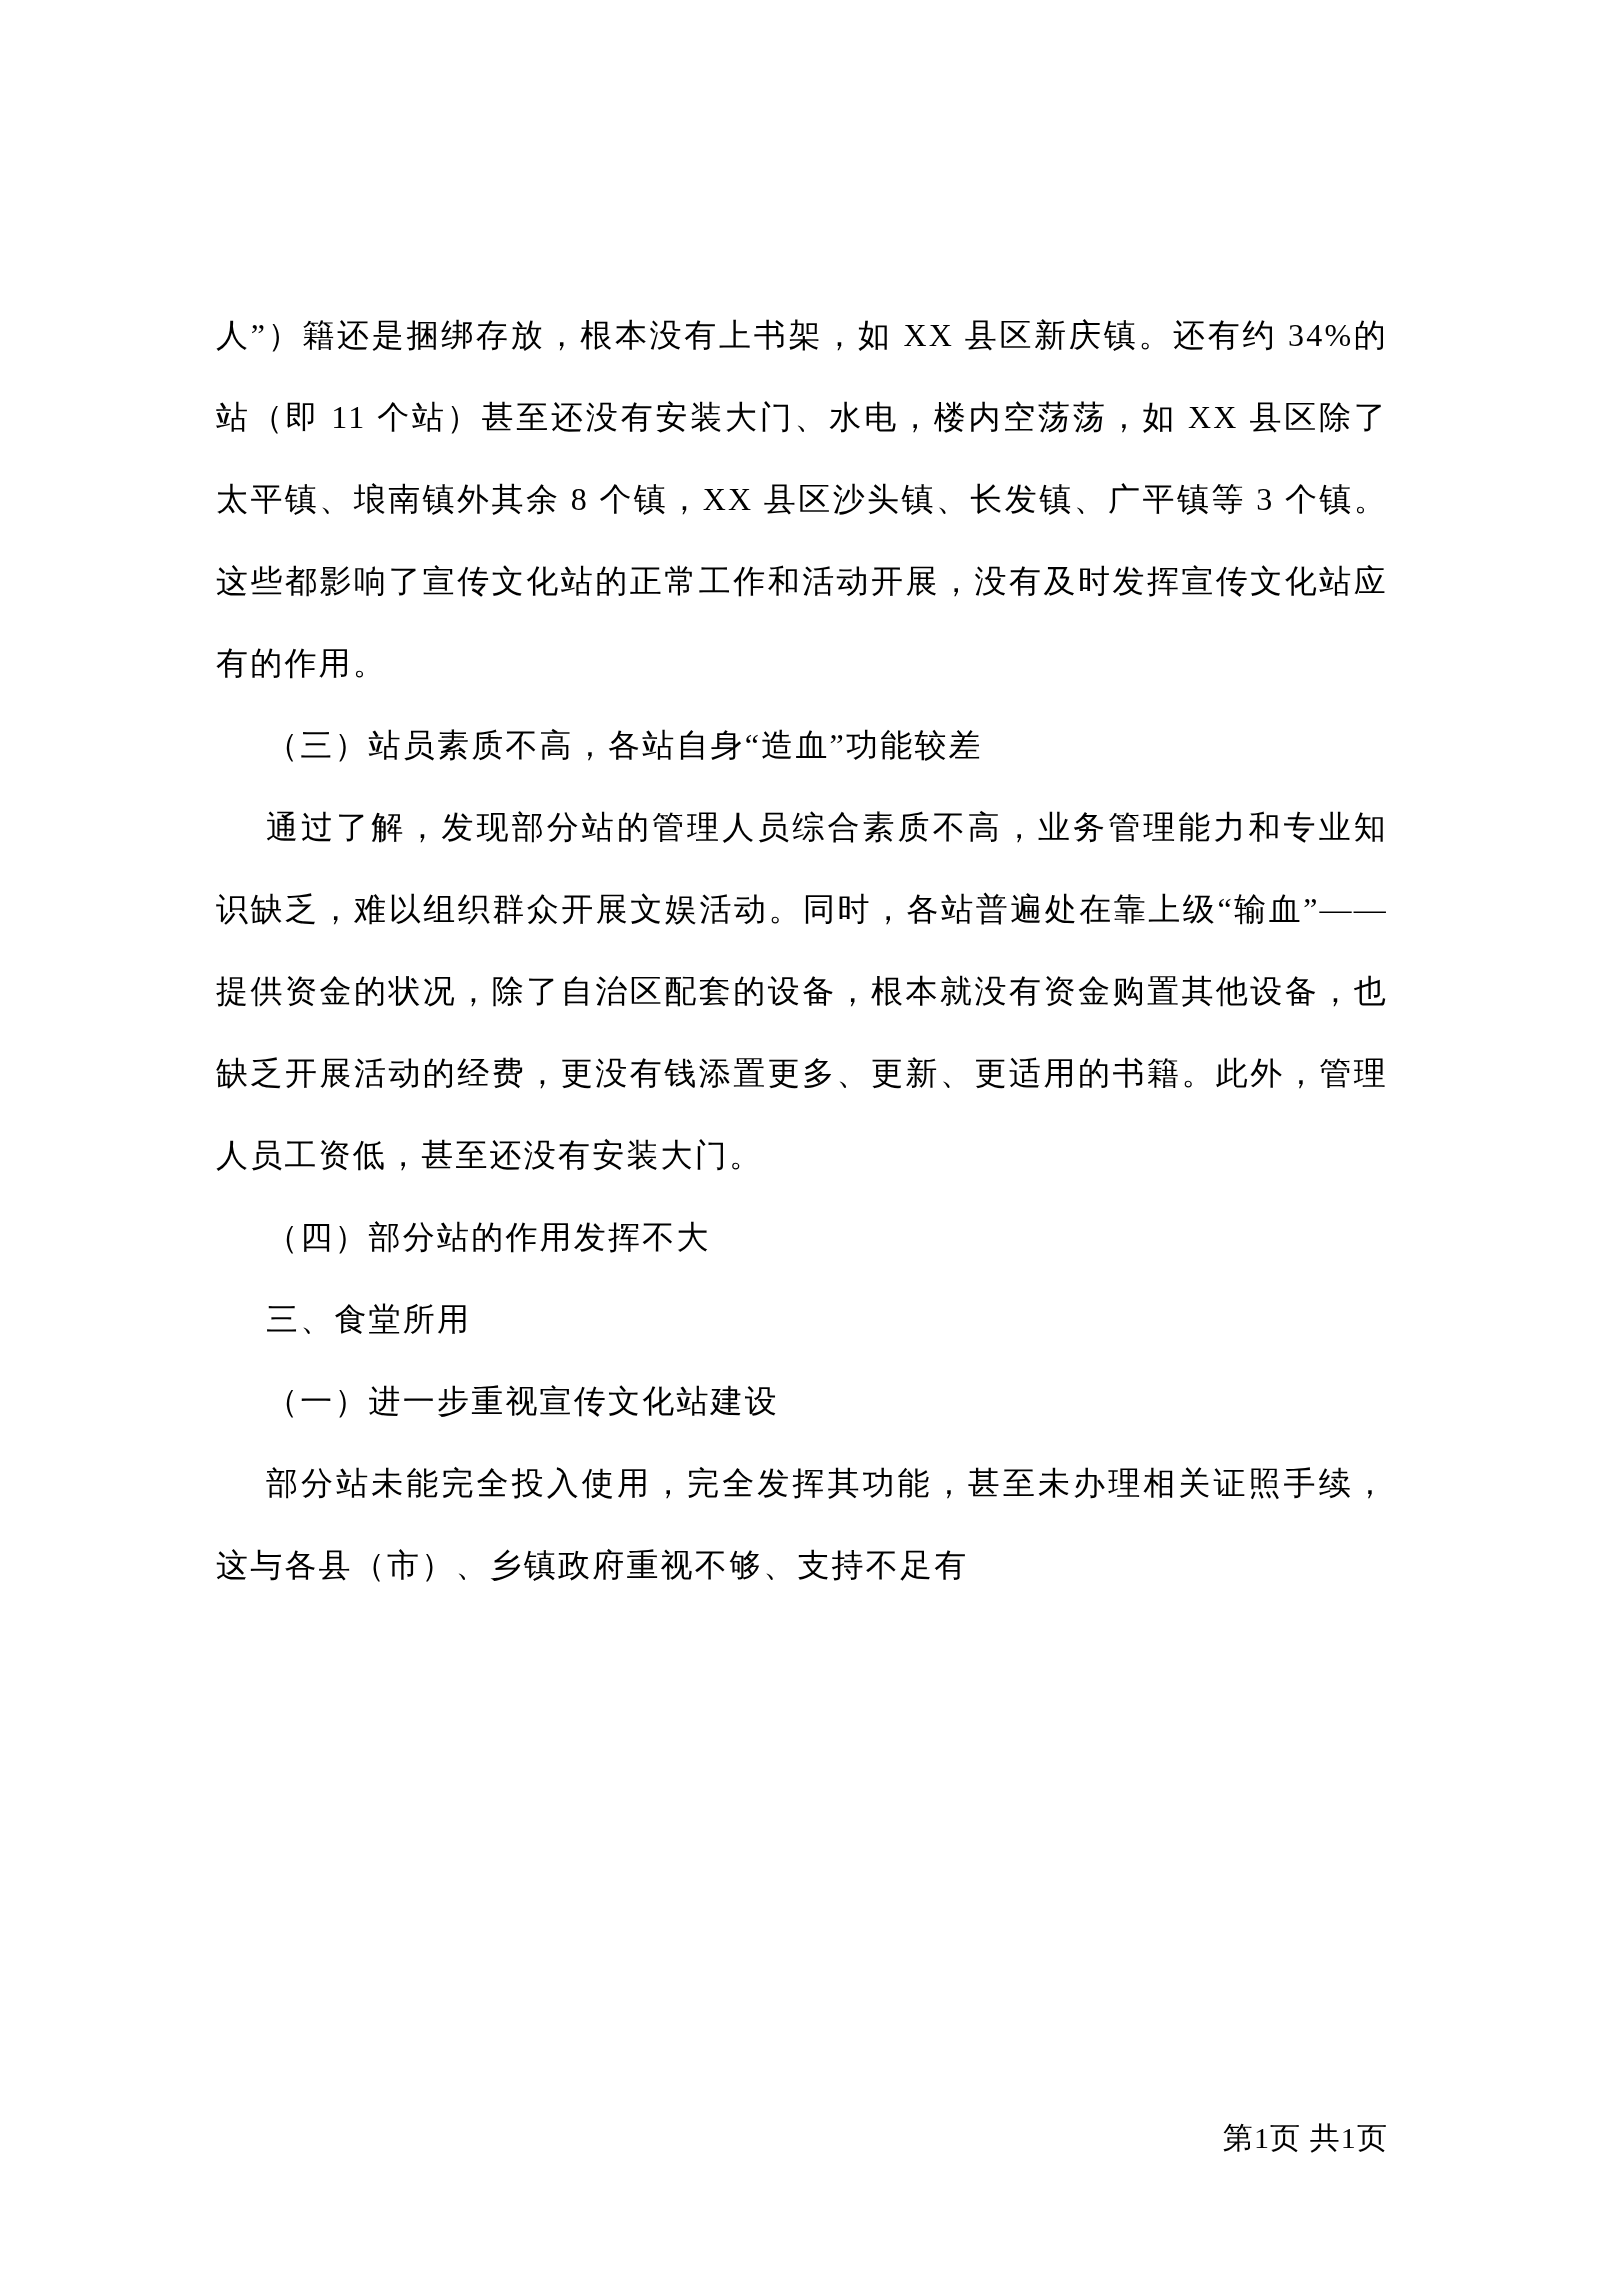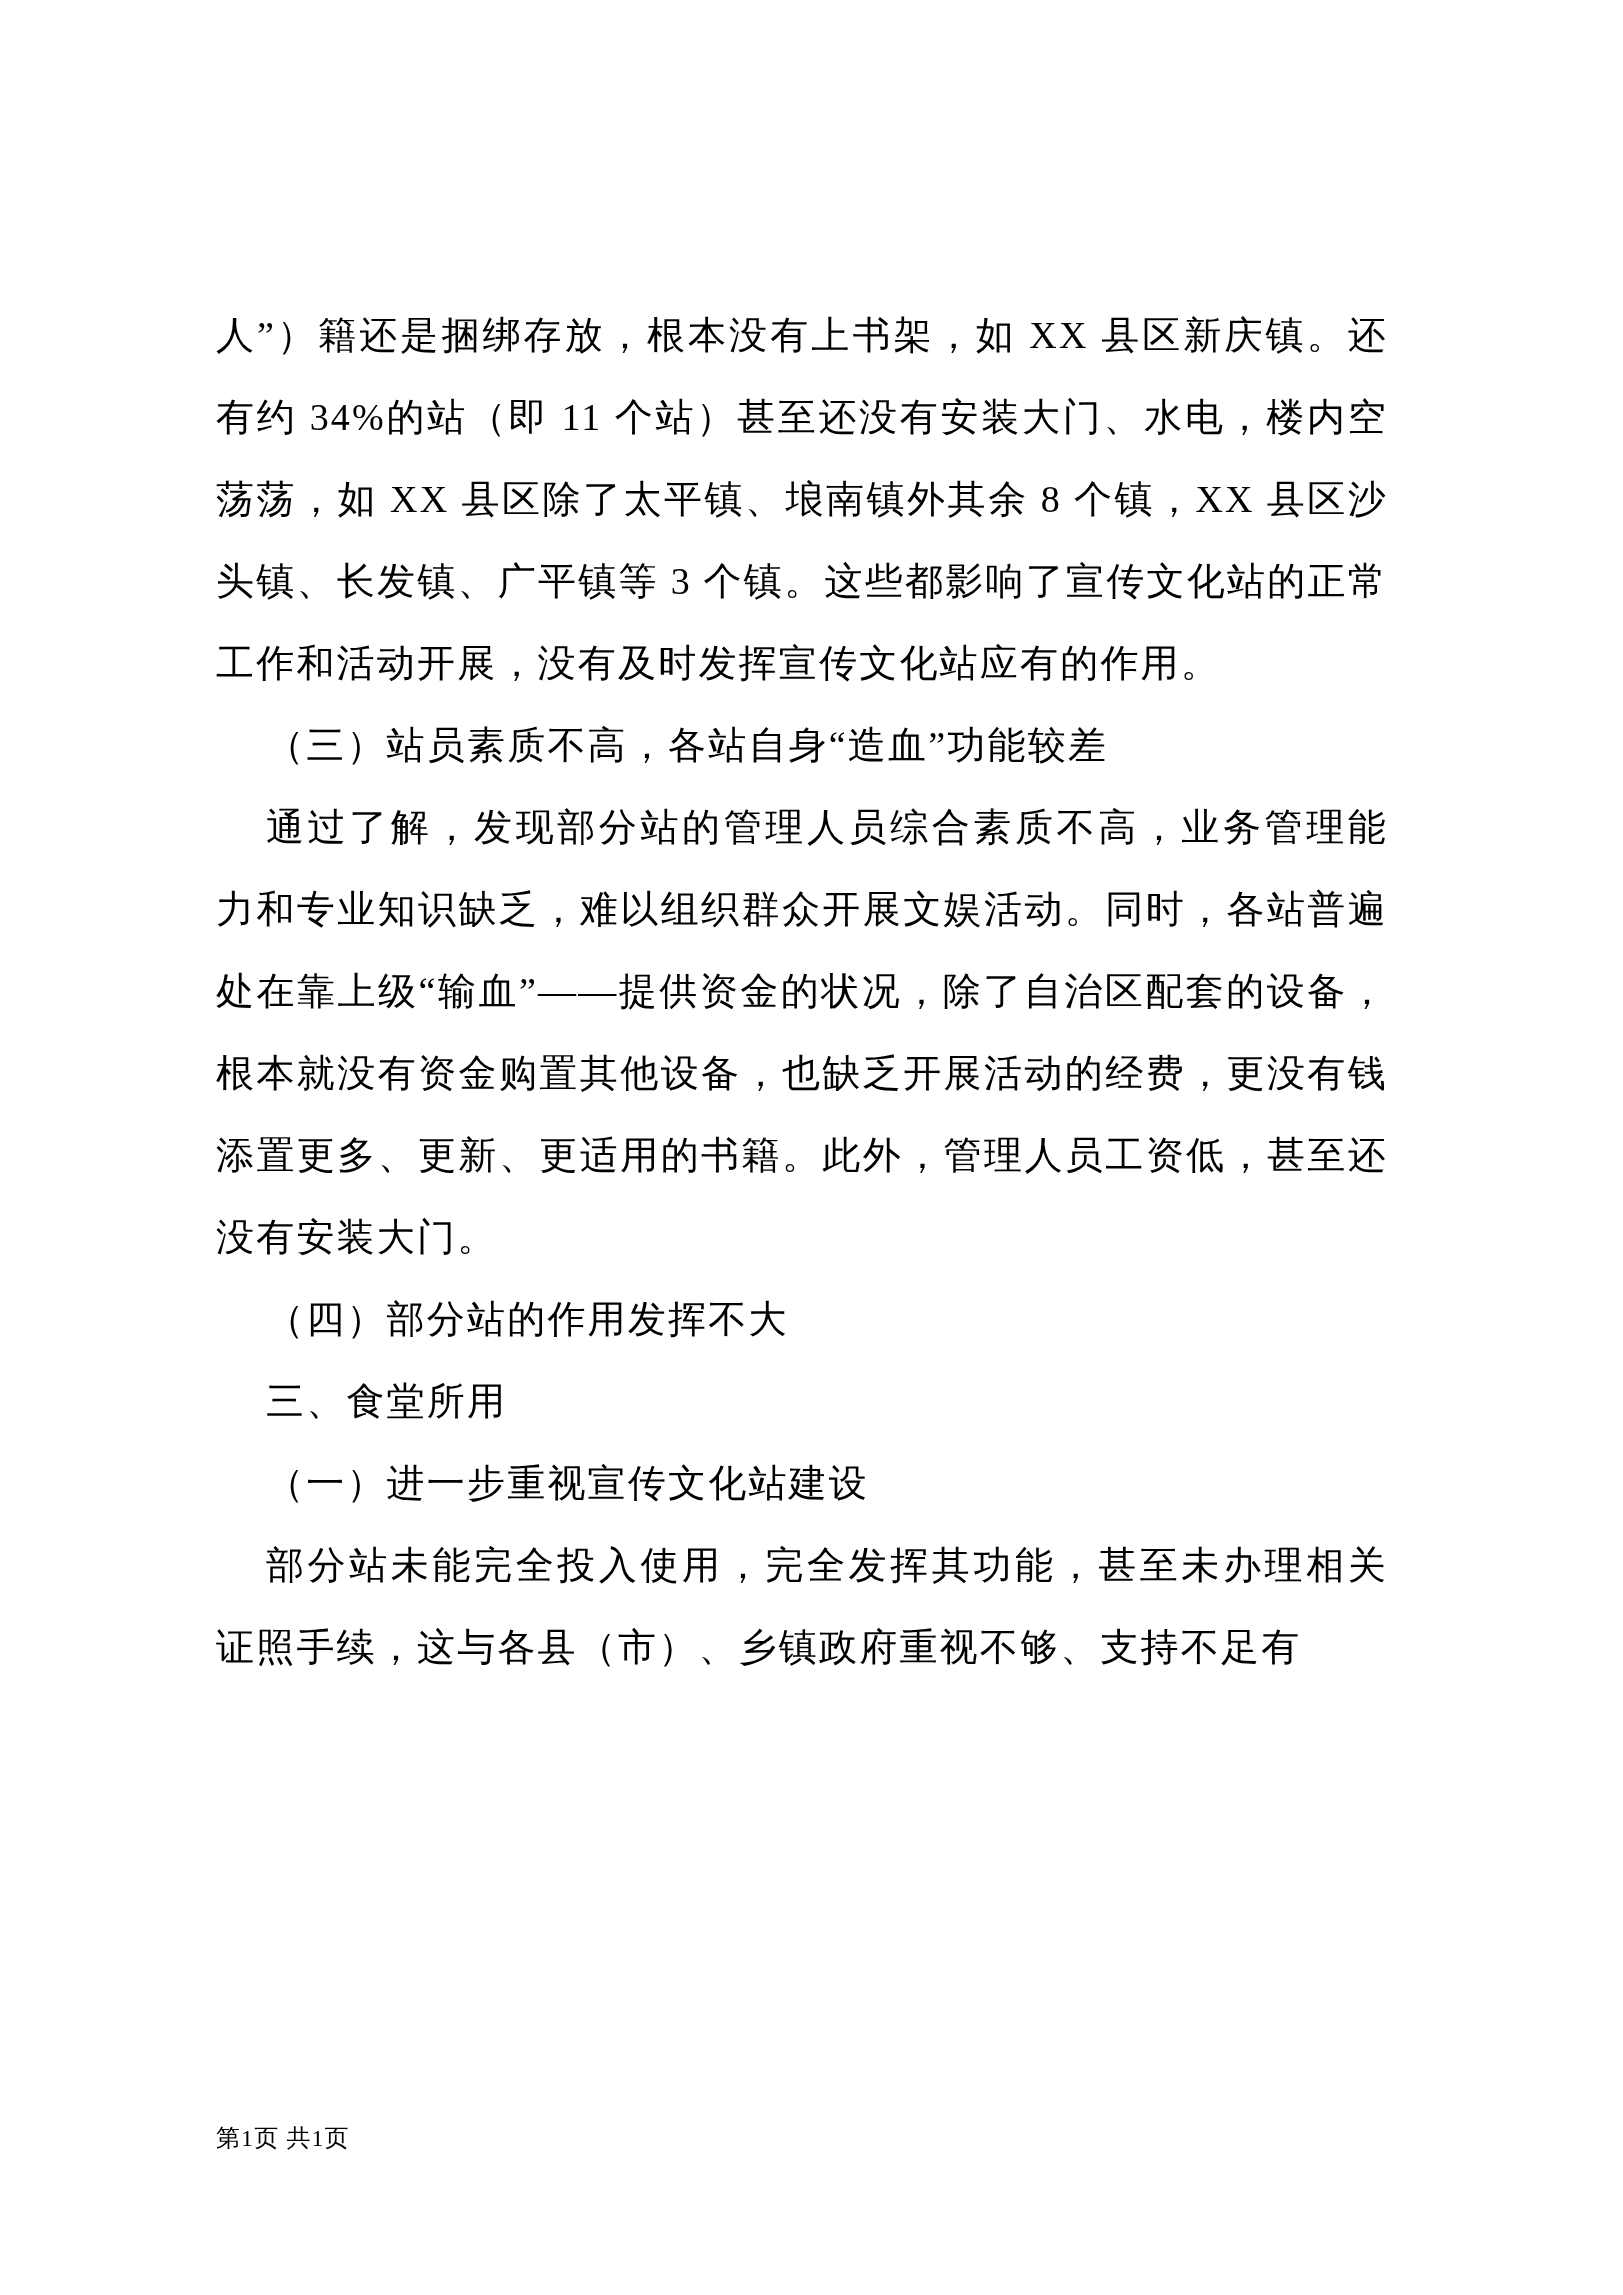--- a/index.html
+++ b/index.html
@@ -14,41 +14,41 @@
     background: #ffffff;
     overflow: hidden;
     font-family: "Liberation Serif", "DejaVu Serif", serif;
     color: #000000;
   }
   .content {
     position: absolute;
     left: 216px;
     top: 294px;
     width: 1172px;
-    font-size: 38px;
+    font-size: 32px;
     line-height: 82px;
     letter-spacing: 2.2px;
     text-align: justify;
     color: #000000;
   }
   .content p {
     margin: 0;
     padding: 0;
   }
   .content p.indent {
     text-indent: 50px;
     font-family: Liberation Serif, serif;
   }
   .footer {
     position: absolute;
     left: 216px;
     top: 2121px;
     width: 1172px;
-    text-align: left;
-    font-size: 24px;
+    text-align: right;
+    font-size: 30px;
     line-height: 34px;
     letter-spacing: 1.1px;
     color: #000000;
   }
 </style>
 </head>
 <body>
 
 <div class="page">
   <div class="content">

